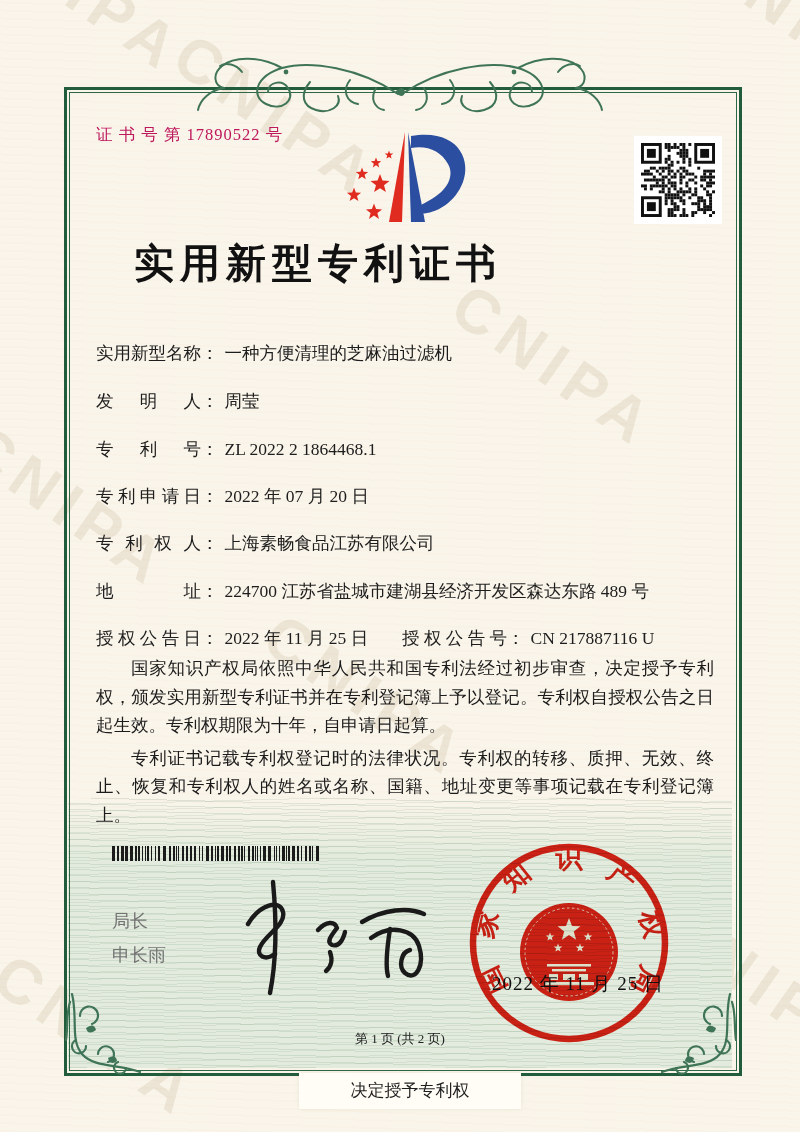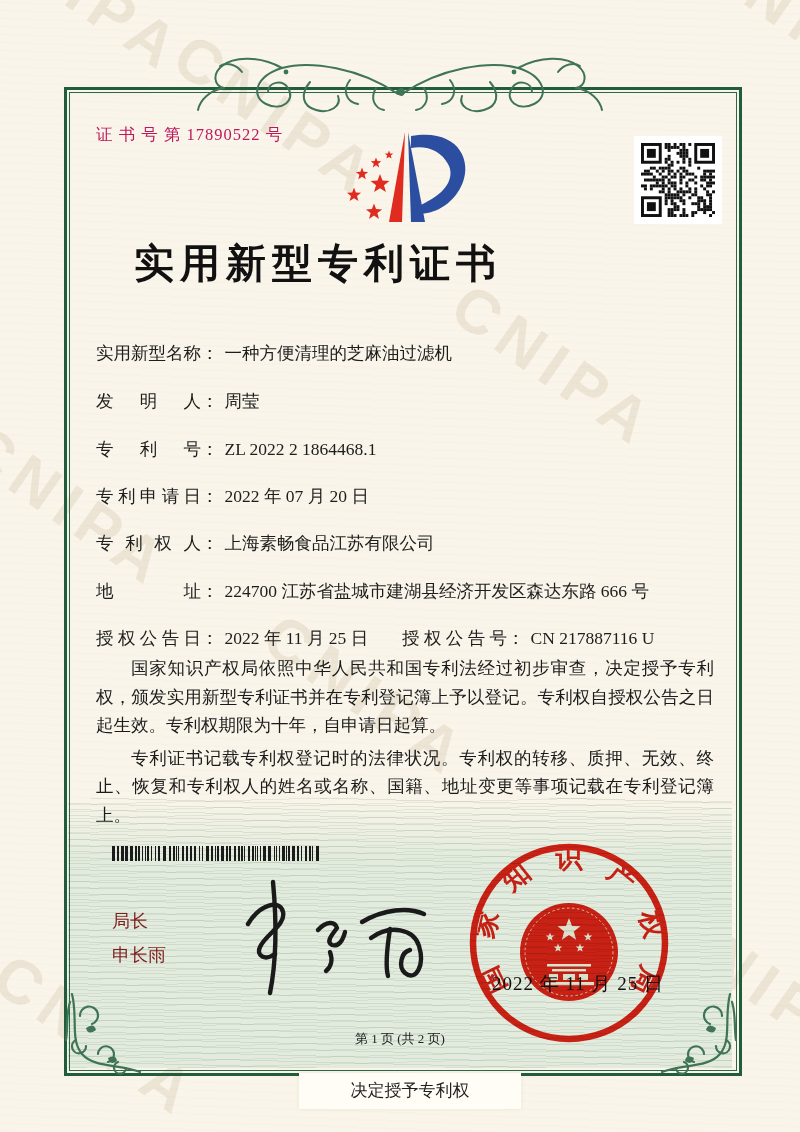--- a/index.html
+++ b/index.html
@@ -31,21 +31,21 @@
   .qr{position:absolute;left:634px;top:136px;width:88px;height:88px;background:#fff;z-index:3;}
   .qr svg{position:absolute;left:7px;top:7px;}
   .title{position:absolute;left:0;top:236px;width:636px;text-align:center;font-size:40px;font-weight:700;letter-spacing:6px;color:#111;z-index:3;}
   .row{position:absolute;left:96px;width:618px;font-size:17.5px;color:#1d1d1d;z-index:3;white-space:nowrap;}
   .lbl{display:inline-block;width:105px;text-align:justify;text-align-last:justify;}
   .val{margin-left:6px;}
   .grant-right{position:absolute;left:306px;top:0;}
   .paras{position:absolute;left:96px;top:654px;width:618px;z-index:3;}
   .paras p{margin:0 0 4px;font-size:17.5px;line-height:28.5px;text-align:justify;text-indent:2em;color:#1b1b1b;}
   .barcode{position:absolute;left:112px;top:846px;z-index:3;line-height:0;}
-  .sig-block{position:absolute;left:112px;top:904px;font-size:18px;line-height:34px;color:#7f1d1d;z-index:3;}
+  .sig-block{position:absolute;left:112px;top:904px;font-size:18px;line-height:34px;color:#737373;z-index:3;}
   .signature{position:absolute;left:226px;top:872px;z-index:3;}
   .seal{position:absolute;left:466px;top:840px;z-index:3;opacity:.95;mix-blend-mode:multiply;}
   .seal-date{position:absolute;left:492px;top:971px;font-size:19px;letter-spacing:1px;color:#101010;z-index:4;white-space:nowrap;}
   .page-no{position:absolute;left:0;top:1030px;width:800px;text-align:center;font-size:13px;color:#222;z-index:3;}
   .cont-note{position:absolute;left:299px;top:1073px;width:222px;height:36px;background:#fffdf6;z-index:3;
     text-align:center;line-height:36px;font-size:17px;color:#1e1e1e;box-shadow:0 0 4px rgba(120,100,60,.10);}
   .ornament-top{position:absolute;left:190px;top:42px;z-index:3;}
   .corner{position:absolute;z-index:3;}
   .corner.bl{left:62px;top:988px;}
   .corner.br{left:656px;top:988px;transform:scaleX(-1);}
@@ -377,21 +377,21 @@
 <div class="row" style="top:437px">
   <span class="lbl">专利号</span><span>：</span><span class="val">ZL 2022 2 1864468.1</span>
 </div>
 <div class="row" style="top:484px">
   <span class="lbl">专利申请日</span><span>：</span><span class="val">2022 年 07 月 20 日</span>
 </div>
 <div class="row" style="top:531px">
   <span class="lbl">专利权人</span><span>：</span><span class="val">上海素畅食品江苏有限公司</span>
 </div>
 <div class="row" style="top:579px">
-  <span class="lbl">地址</span><span>：</span><span class="val">224700 江苏省盐城市建湖县经济开发区森达东路 666 号</span>
+  <span class="lbl">地址</span><span>：</span><span class="val">224700 江苏省盐城市建湖县经济开发区森达东路 489 号</span>
 </div>
 <div class="row" style="top:626px">
   <span class="lbl">授权公告日</span><span>：</span><span class="val">2022 年 11 月 25 日</span>
   <span class="grant-right">
     <span class="lbl">授权公告号</span><span>：</span><span class="val">CN 217887116 U</span>
   </span>
 </div>
 
 <div class="paras">
   <p>国家知识产权局依照中华人民共和国专利法经过初步审查，决定授予专利权，颁发实用新型专利证书并在专利登记簿上予以登记。专利权自授权公告之日起生效。专利权期限为十年，自申请日起算。</p>

